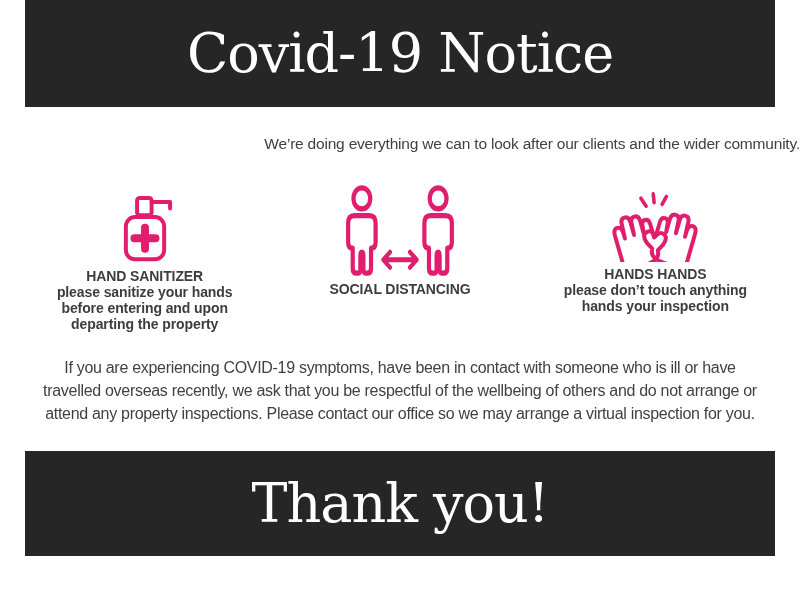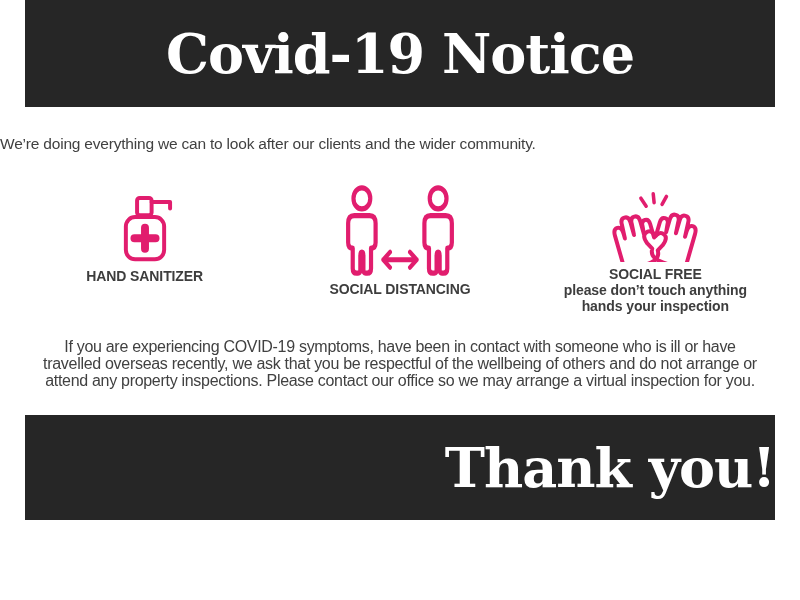--- a/index.html
+++ b/index.html
@@ -20,40 +20,40 @@
   }
   .bar {
     margin-left: 25px;
     width: 750px;
     background: var(--bar);
     display: flex;
     align-items: center;
     justify-content: center;
   }
   .header-bar { height: 107px; }
-  .footer-bar { height: 105px; margin-top: 26px; justify-content: flex-end; }
+  .footer-bar { height: 105px; margin-top: 26px; }
   .bar-title {
     font-family: "DejaVu Serif", serif;
-    font-weight: bold;
+    font-weight: normal;
     color: #ffffff;
     font-size: 54px;
     letter-spacing: -1px;
     white-space: nowrap;
   }
   .intro {
     margin-top: 26px;
-    text-align: left;
+    text-align: right;
     color: var(--body-text);
     font-size: 15.5px;
     line-height: 21px;
     letter-spacing: -0.2px;
   }
   .guidelines {
     display: flex;
-    justify-content: center;
+    justify-content: flex-end;
     margin: 26px 38px 0 38px;
     gap: 42px;
   }
   .guide-col {
     width: 232px;
     display: flex;
     flex-direction: column;
     align-items: center;
     text-align: center;
   }
@@ -86,21 +86,21 @@
     color: var(--label-text);
     letter-spacing: -0.1px;
     max-width: 202px;
   }
   .notice {
     margin: 24px auto 0 auto;
     width: 714px;
     text-align: center;
     color: var(--body-text);
     font-size: 16px;
-    line-height: 17px;
+    line-height: 23px;
     letter-spacing: -0.3px;
   }
 </style>
 </head>
 <body>
 
 <div class="page">
 
   <div class="bar header-bar">
     <div class="bar-title">Covid-19 Notice</div>
@@ -115,20 +115,21 @@
     <div class="guide-col">
       <div class="icon-box h1">
         <svg width="66" height="74" viewBox="0 0 100 112">
           <rect x="38" y="12" width="22" height="26" rx="4" stroke-width="6"></rect>
           <path d="M60,18 H88 V28" stroke-width="6"></path>
           <rect x="21" y="41" width="58" height="64" rx="14" stroke-width="6"></rect>
           <path d="M50,57 V89 M34,73 H66" stroke-width="12"></path>
         </svg>
       </div>
       <div class="guide-title">HAND SANITIZER</div>
+      <div class="guide-desc">please sanitize your hands before entering and upon departing the property</div>
     </div>
 
     <div class="guide-col">
       <div class="icon-box h2">
         <svg width="122" height="92" viewBox="0 0 160 96" preserveAspectRatio="none">
           <g stroke-width="5.5">
             <circle cx="30" cy="14" r="11"></circle>
             <path id="sd-person" d="M12,40 Q12,32 20,32 L40,32 Q48,32 48,40 L48,60 Q48,66 42,66 L42,87 Q42,92 37,92 L35,92 Q32,92 32,88 L32,74 Q32,70 30,70 Q28,70 28,74 L28,88 Q28,92 25,92 L23,92 Q18,92 18,87 L18,66 Q12,66 12,60 Z"></path>
             <circle cx="130" cy="14" r="11"></circle>
             <use href="#sd-person" x="100"></use>
@@ -145,21 +146,21 @@
           <defs>
             <path id="hf-hand" d="M8,58 L8,20 Q8,12 13,12 Q18,12 18,20 L18,26 L19,10 Q19,3 24,3 Q29,3 29,10 L29,25 L30,12 Q30,5 35,5 Q40,5 40,12 L40,27 L41,18 Q41,12 45.5,12 Q50,12 50,18 L50,34 Q58,28 62,34 Q65,39 57,45 L50,49 Q50,58 40,60 Q20,63 8,58 Z"></path>
           </defs>
           <g stroke-width="4.5">
             <use href="#hf-hand" transform="translate(10,24) rotate(-16 30 35)"></use>
             <use href="#hf-hand" transform="translate(110,22) scale(-1,1) rotate(-16 30 35)"></use>
             <path d="M44,8 L50,17 M58,3 L59,13 M73,6 L68,15" stroke-width="4"></path>
           </g>
         </svg>
       </div>
-      <div class="guide-title">SOCIAL FREE</div>
+      <div class="guide-title">HANDS HANDS</div>
       <div class="guide-desc">please don’t touch anything hands your inspection</div>
     </div>
 
   </div>
 
   <div class="notice">If you are experiencing COVID-19 symptoms, have been in contact with someone who is ill or have travelled overseas recently, we ask that you be respectful of the wellbeing of others and do not arrange or attend any property inspections. Please contact our office so we may arrange a virtual inspection for you.</div>
 
   <div class="bar footer-bar">
     <div class="bar-title">Thank you!</div>
   </div>

